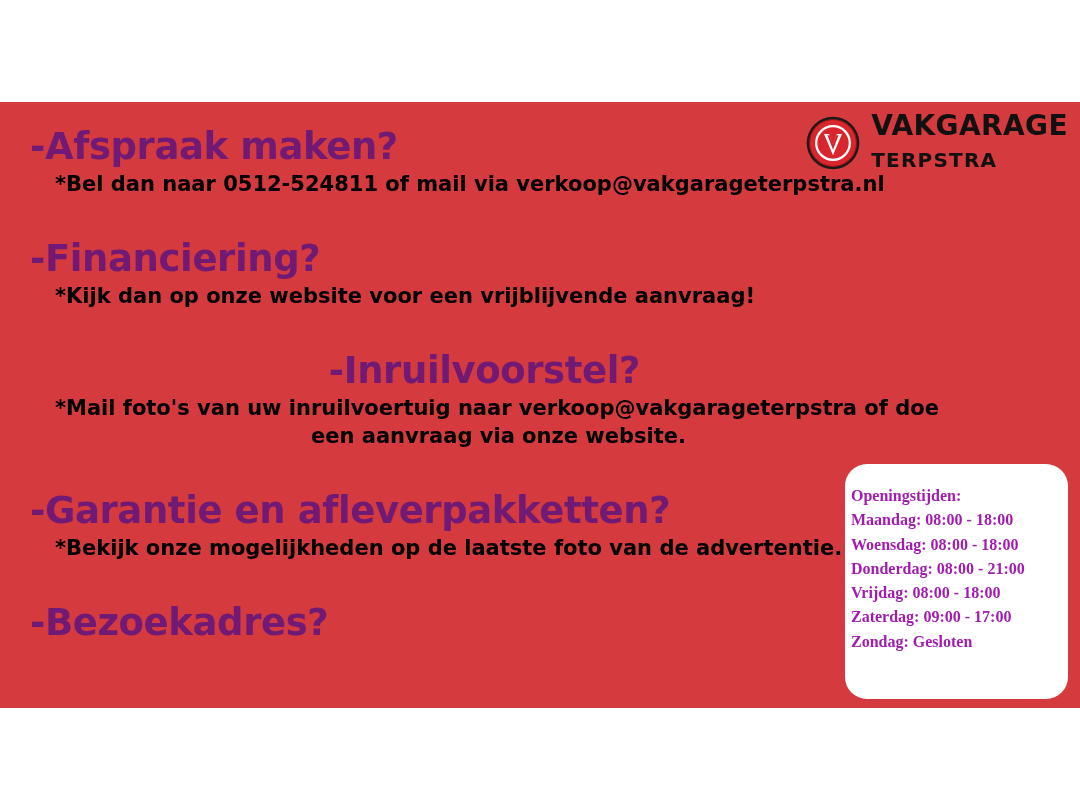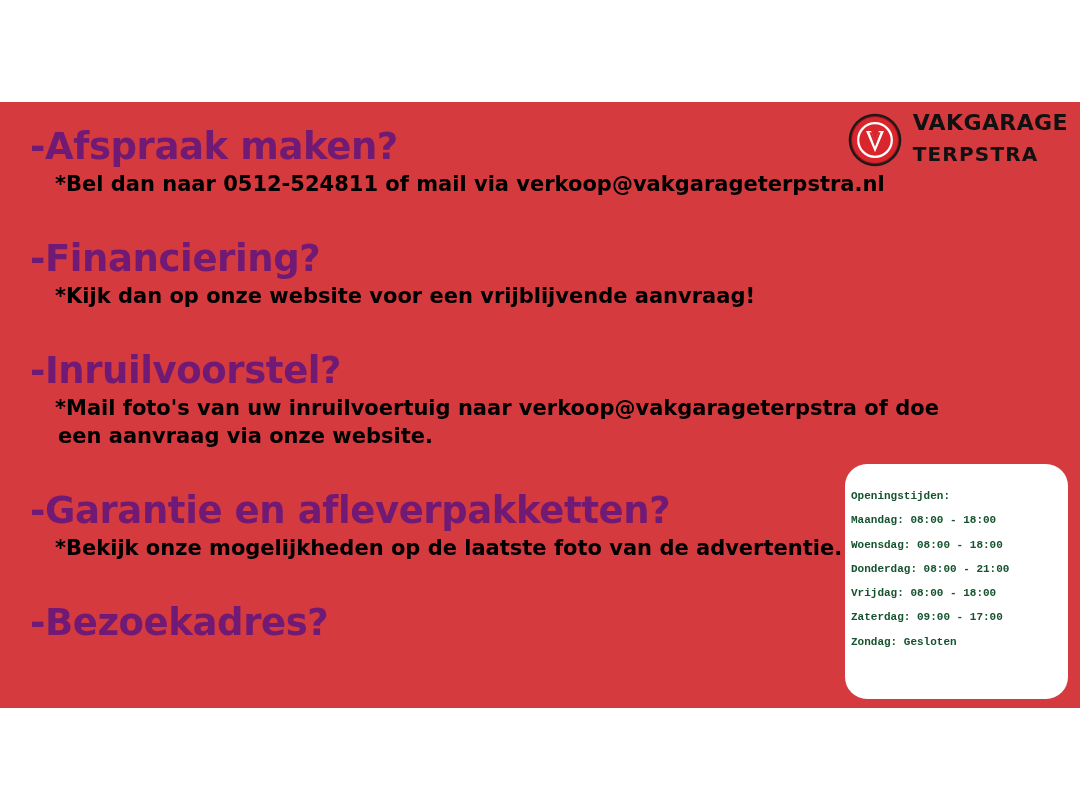--- a/index.html
+++ b/index.html
@@ -44,21 +44,21 @@
     display: block;
   }
   #logo-words {
     display: flex;
     flex-direction: column;
     justify-content: center;
     line-height: 1;
   }
   #logo-main {
     font-family: "DejaVu Sans", sans-serif;
-    font-size: 22px;
+    font-size: 28px;
     font-weight: 700;
     letter-spacing: 0.4px;
     color: #111111;
     line-height: 1;
   }
   #logo-sub {
     font-family: "DejaVu Sans", sans-serif;
     font-size: 28px;
     font-weight: 700;
     letter-spacing: 1.2px;
@@ -92,41 +92,41 @@
     margin-top: 3px;
     white-space: nowrap;
     color: #000000;
   }
   .subline.wrap2 {
     margin-left: 28px;
     margin-top: 0;
   }
   #block-afspraak   { top: 128px; }
   #block-financier  { top: 240px; }
-  #block-inruil     { top: 352px; }
+  #block-inruil     { top: 352px; text-align: center; }
   #block-garantie   { top: 492px; }
   #block-bezoek     { top: 604px; }
 
   
   #hours-card {
     position: absolute;
     left: 845px;
     top: 464px;
     width: 223px;
     height: 235px;
     background: #ffffff;
     border-radius: 22px;
     box-sizing: border-box;
     padding: 20px 0 0 6px;
   }
   .hours-line {
-    font-family: Liberation Mono, monospace;
-    font-size: 11px;
+    font-family: Liberation Serif, serif;
+    font-size: 16px;
     font-weight: 700;
-    color: #14532d;
+    color: #a21caf;
     line-height: 24.3px;
     white-space: nowrap;
     padding-left: 0px;
   }
 </style>
 </head>
 <body>
 
 <div id="canvas">
 

